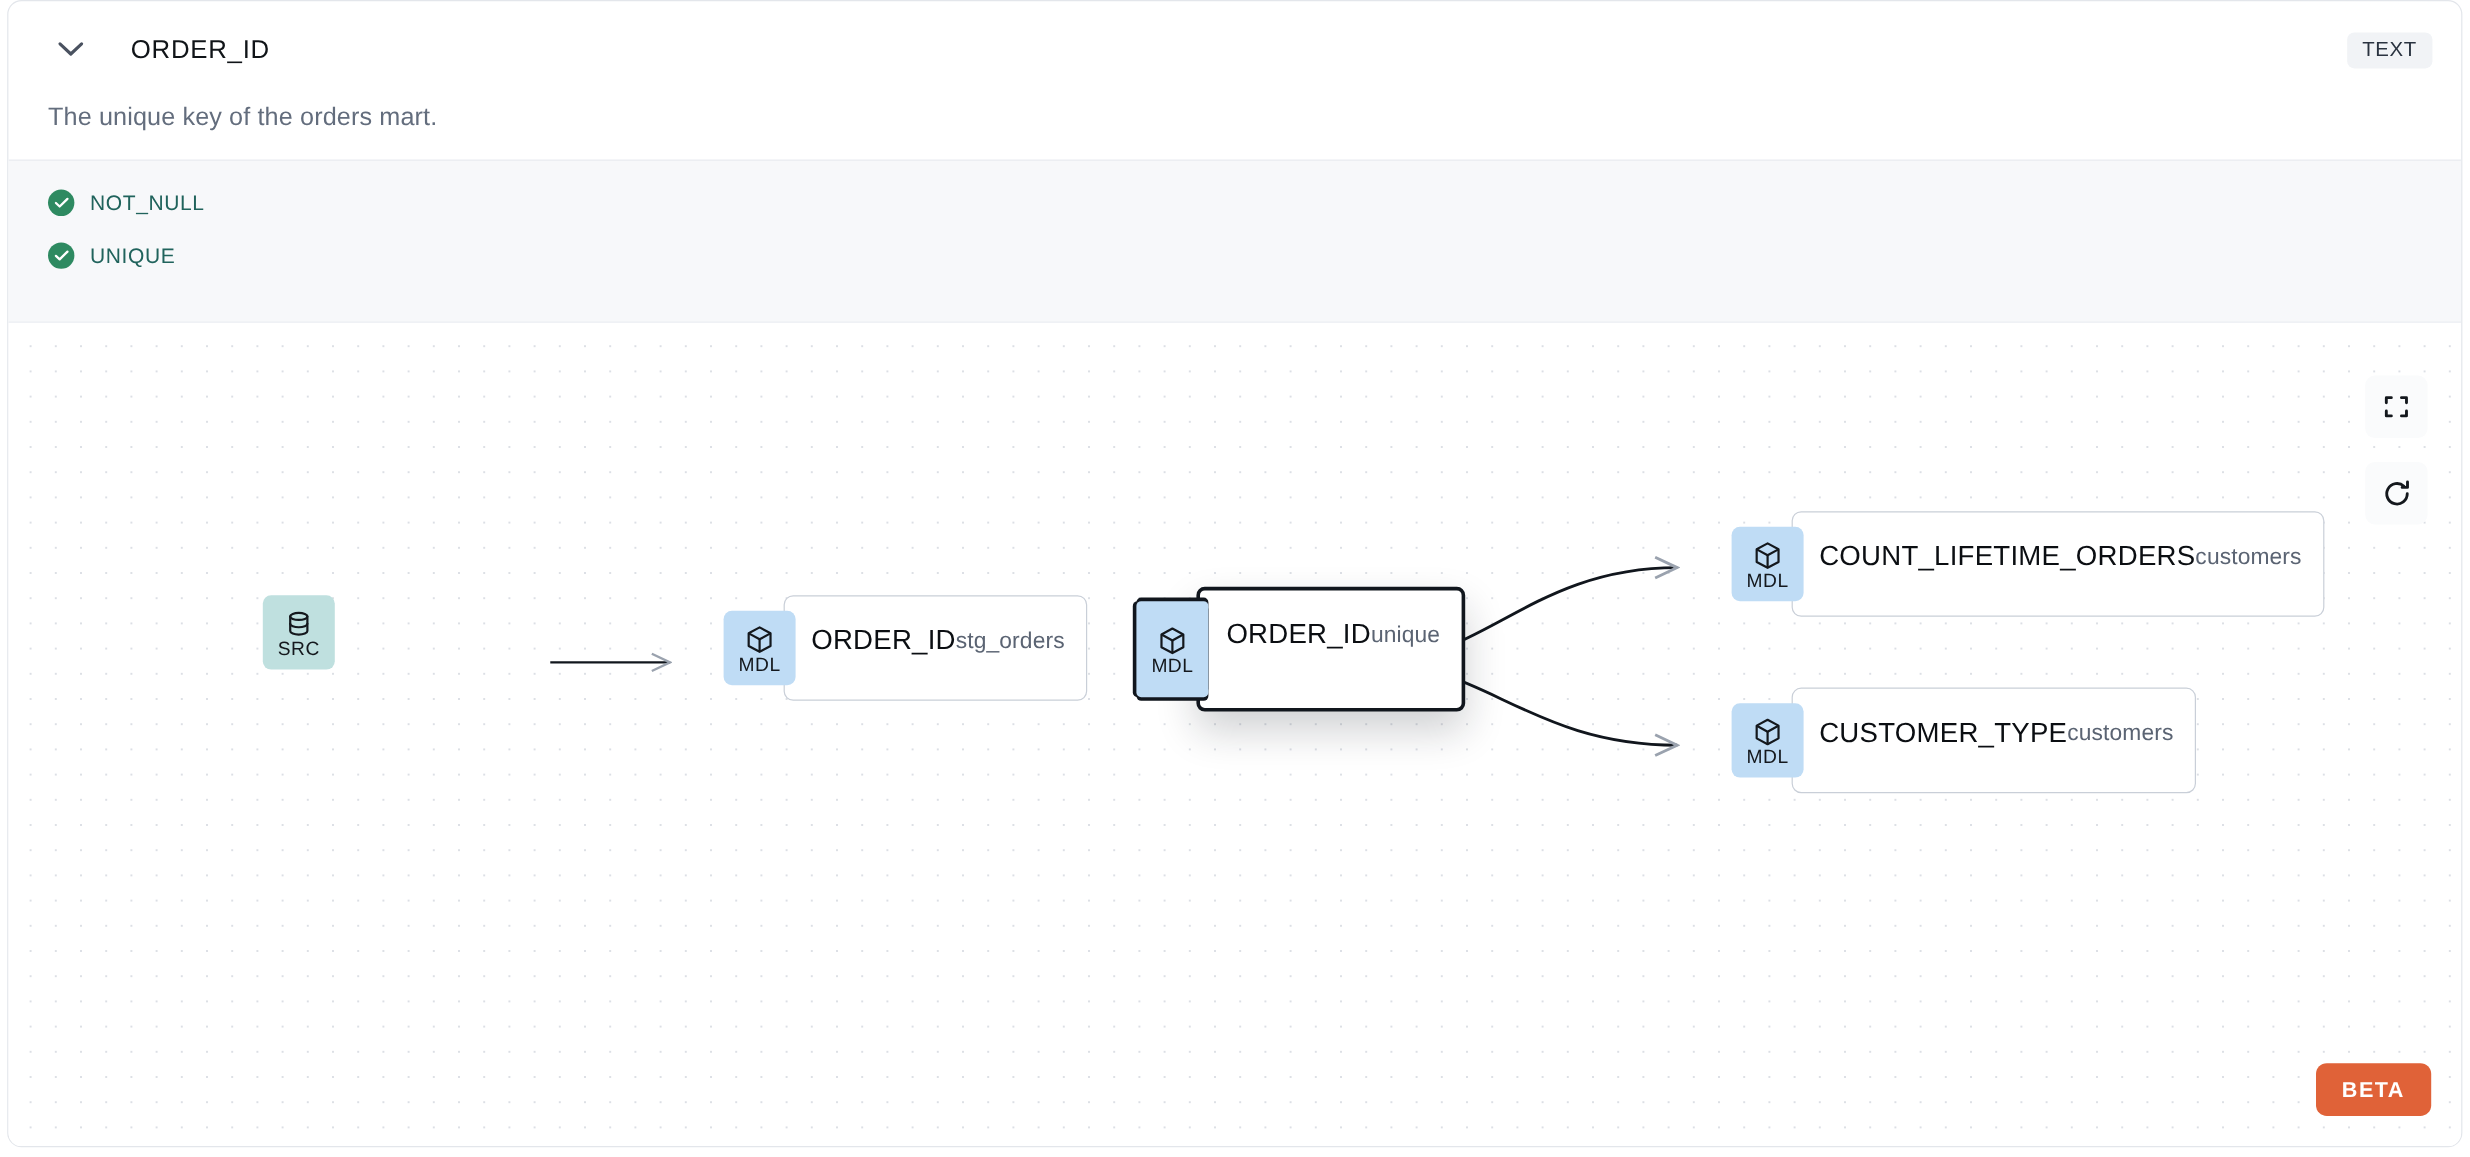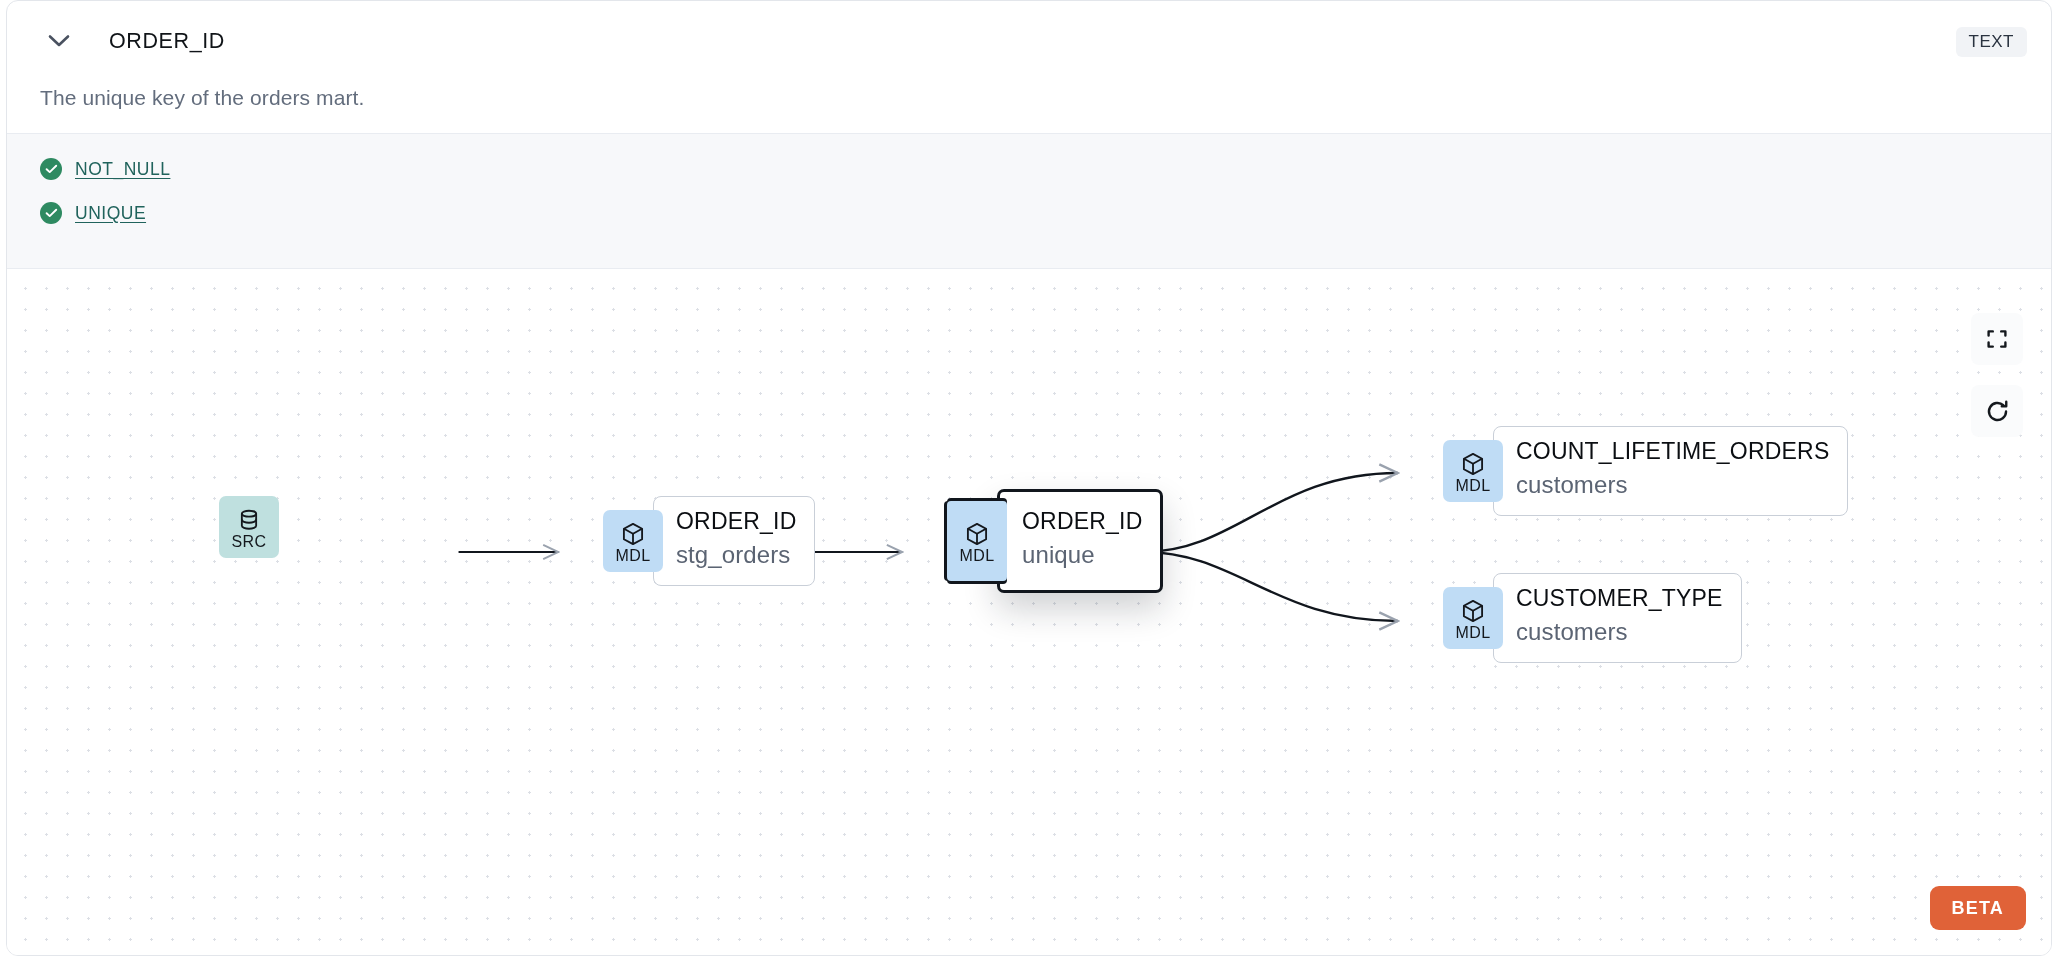--- a/index.html
+++ b/index.html
@@ -109,21 +109,20 @@
     display: flex;
     align-items: center;
     justify-content: center;
     flex: 0 0 auto;
   }
   .check-icon svg { display:block; }
 
   .test-link {
     font-size: 17.5px;
     color: #20635c;
-    text-decoration: underline;
     text-underline-offset: 3px;
     letter-spacing: 0.5px;
     cursor: pointer;
   }
 
   
   .canvas {
     position: absolute;
     left: 0;
     top: 268px;
@@ -175,38 +174,37 @@
     font-size: 16px;
     color: #14181d;
     letter-spacing: 0.4px;
     line-height: 1;
   }
 
   .node .body {
     background: #ffffff;
     border: 1px solid #c9cfd8;
     border-radius: 8px;
-    padding: 10px 18px 15px 22px;
+    padding: 22px 18px 15px 22px;
     margin-left: -10px;
     position: relative;
     z-index: 1;
     display: flex;
-    flex-direction: column;
     justify-content: center;
     min-height: 88px;
   }
   .node .body .name {
     font-size: 23px;
     color: #0b0e12;
     letter-spacing: 0.2px;
     line-height: 1.22;
     white-space: nowrap;
   }
   .node .body .sub {
-    font-size: 24px;
+    font-size: 19px;
     color: #5b6473;
     letter-spacing: 0.1px;
     line-height: 1.3;
     margin-top: 4px;
     white-space: nowrap;
   }
 
   
   .node.selected .badge {
     height: 80px;

